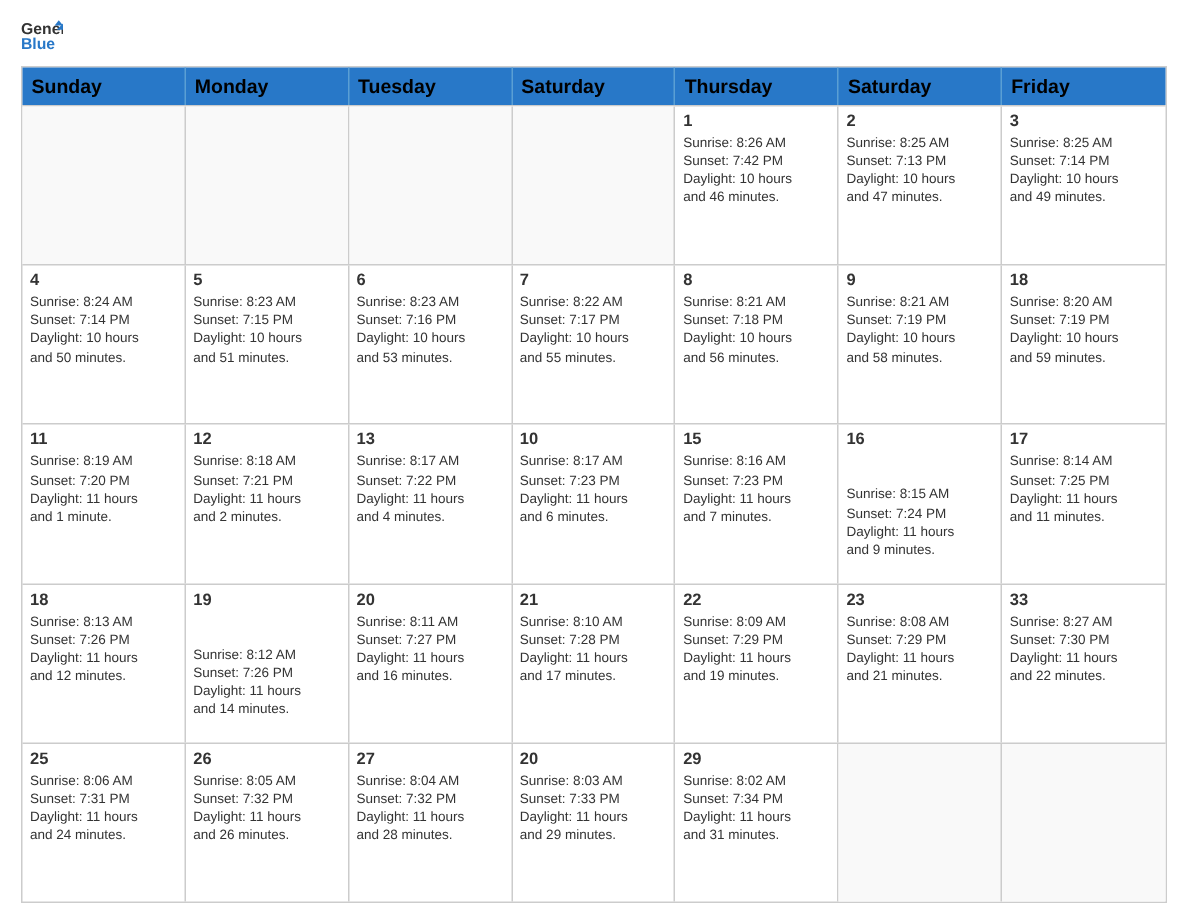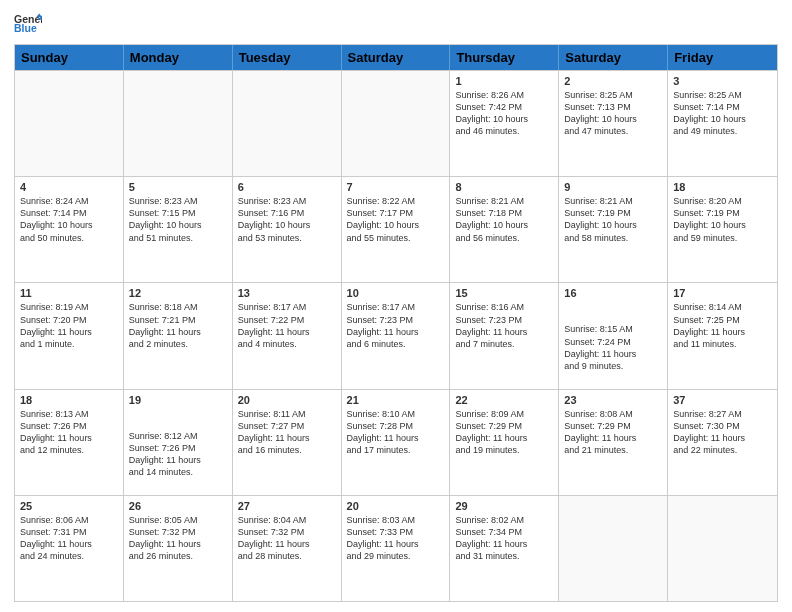--- a/index.html
+++ b/index.html
@@ -300,21 +300,21 @@
 and 19 minutes.</div>
           </div>
           <div class="cal-cell">
             <span class="day-num">23</span>
             <div class="day-info" style="white-space: pre-line;">Sunrise: 8:08 AM
 Sunset: 7:29 PM
 Daylight: 11 hours
 and 21 minutes.</div>
           </div>
           <div class="cal-cell">
-            <span class="day-num">37</span>
+            <span class="day-num">33</span>
             <div class="day-info" style="white-space: pre-line;">Sunrise: 8:27 AM
 Sunset: 7:30 PM
 Daylight: 11 hours
 and 22 minutes.</div>
           </div>
         </div>
         <div class="cal-row">
           <div class="cal-cell">
             <span class="day-num">25</span>
             <div class="day-info" style="white-space: pre-line;">Sunrise: 8:06 AM

